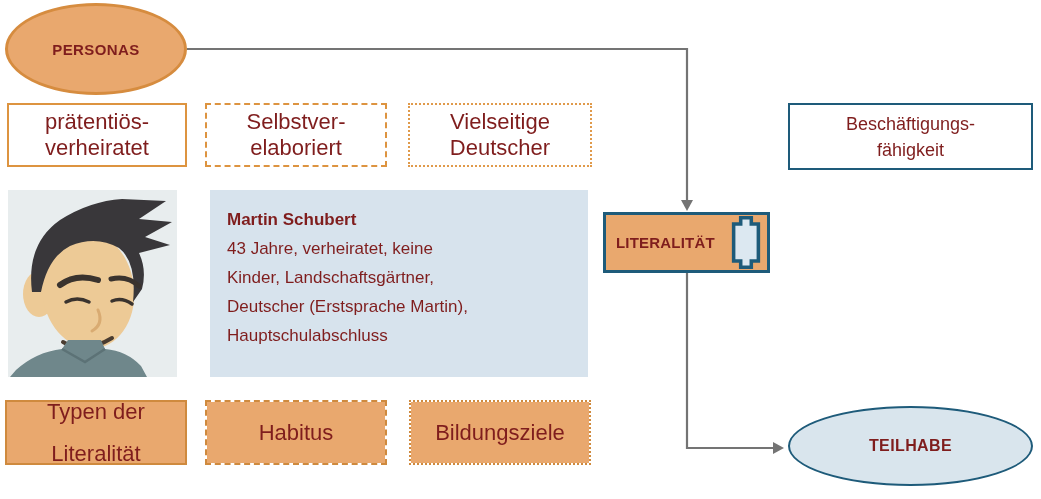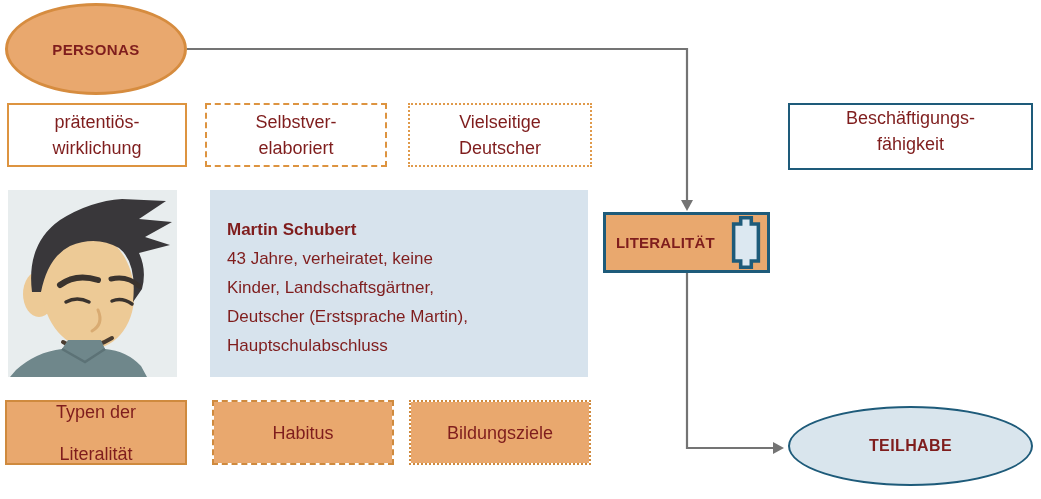--- a/index.html
+++ b/index.html
@@ -41,21 +41,21 @@
     border: 2.5px solid #1e5b7a;
     font-size: 16px;
   }
 
   .labelbox {
     display: flex;
     flex-direction: column;
     align-items: center;
     justify-content: center;
     text-align: center;
-    font-size: 18px;
+    font-size: 22px;
     line-height: 26px;
     background: #ffffff;
   }
   .labelbox.r1 { top: 103px; height: 64px; }
   .b-solid  { border: 2px solid #dd9440; }
   .b-dashed { border: 2px dashed #dd9440; }
   .b-dotted { border: 2px dotted #e09a4b; }
 
   .labelbox.orangefill {
     background: #e9a86e;
@@ -64,34 +64,34 @@
   }
   .labelbox.orangefill.b-solid  { border-color: #cf8a3e; }
   .labelbox.orangefill.b-dashed { border-color: #cf8a3e; }
   .labelbox.orangefill.b-dotted { border-color: #cf8a3e; }
 
   .employability {
     left: 788px; top: 103px; width: 245px; height: 67px;
     border: 2px solid #1e5b7a;
     background: #ffffff;
     display: flex; flex-direction: column;
-    align-items: center; justify-content: flex-start;
+    align-items: center; justify-content: center;
     text-align: center; font-size: 18px; line-height: 26px;
   }
 
   .avatar-box {
     left: 8px; top: 190px; width: 169px; height: 187px;
     background: #e8edee;
     overflow: hidden;
   }
 
   .infobox {
     left: 210px; top: 190px; width: 378px; height: 187px;
     background: #d7e3ed;
-    padding: 25px 17px;
+    padding: 15px 17px;
     font-size: 17px;
     line-height: 29px;
   }
   .infobox .name { font-weight: bold; }
 
   .literacy {
     left: 603px; top: 212px; width: 167px; height: 61px;
     background: #e9a86e;
     border: 3px solid #1e5b7a;
     display: flex;
@@ -117,21 +117,21 @@
     <path d="M681 200 L693 200 L687 211 Z" fill="#747474"></path>
     <path d="M773 442 L773 454 L784 448 Z" fill="#747474"></path>
   </svg>
 
   <div class="node ellipse orange">
     <span>PERSONAS</span>
   </div>
 
   <div class="node labelbox r1 b-solid" style="left:7px; width:180px;">
     <div>prätentiös-</div>
-    <div>wirklichung</div>
+    <div>verheiratet</div>
   </div>
   <div class="node labelbox r1 b-dashed" style="left:205px; width:182px;">
     <div>Selbstver-</div>
     <div>elaboriert</div>
   </div>
   <div class="node labelbox r1 b-dotted" style="left:408px; width:184px;">
     <div>Vielseitige</div>
     <div>Deutscher</div>
   </div>
 
@@ -174,21 +174,21 @@
     <div>43 Jahre, verheiratet, keine</div>
     <div>Kinder, Landschaftsgärtner,</div>
     <div>Deutscher (Erstsprache Martin),</div>
     <div>Hauptschulabschluss</div>
   </div>
 
   <div class="node labelbox orangefill b-solid" style="left:5px; width:182px;gap:16px;">
     <div>Typen der</div>
     <div>Literalität</div>
   </div>
-  <div class="node labelbox orangefill b-dashed" style="left:212px; width:182px;">
+  <div class="node labelbox orangefill b-dashed" style="left:205px; width:182px;">
     <div>Habitus</div>
   </div>
   <div class="node labelbox orangefill b-dotted" style="left:409px; width:182px;">
     <div>Bildungsziele</div>
   </div>
 
   <div class="node literacy">
     <span>LITERALITÄT</span>
     <svg class="plaque" width="34" height="53" viewBox="0 0 36 60">
       <polygon points="12,2 24,2 24,9 32,9 32,51 24,51 24,58 12,58 12,51 4,51 4,9 12,9" fill="#dce8f1" stroke="#1e5b7a" stroke-width="4" stroke-linejoin="miter"></polygon>

